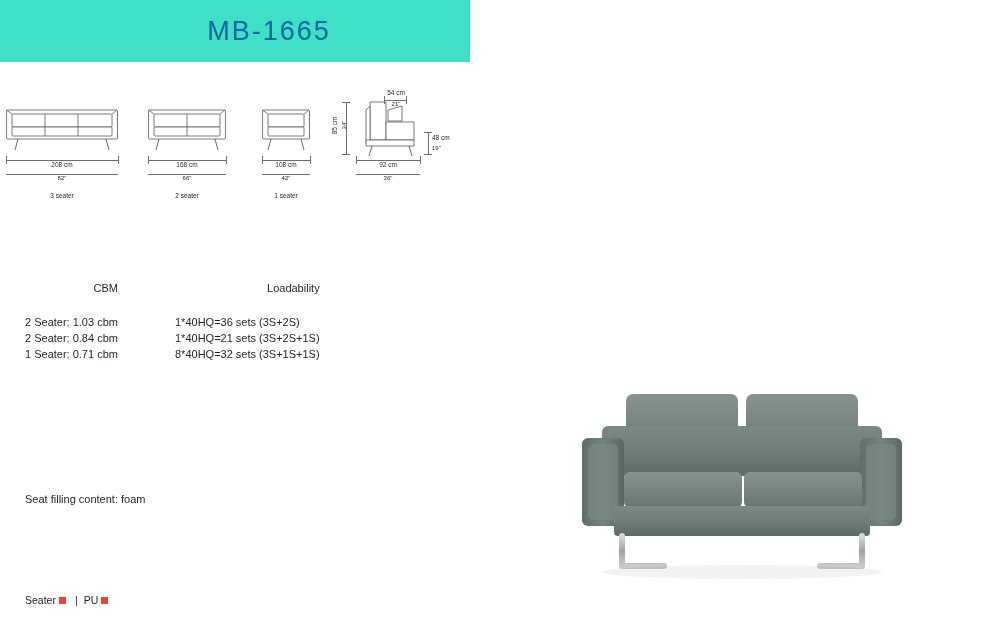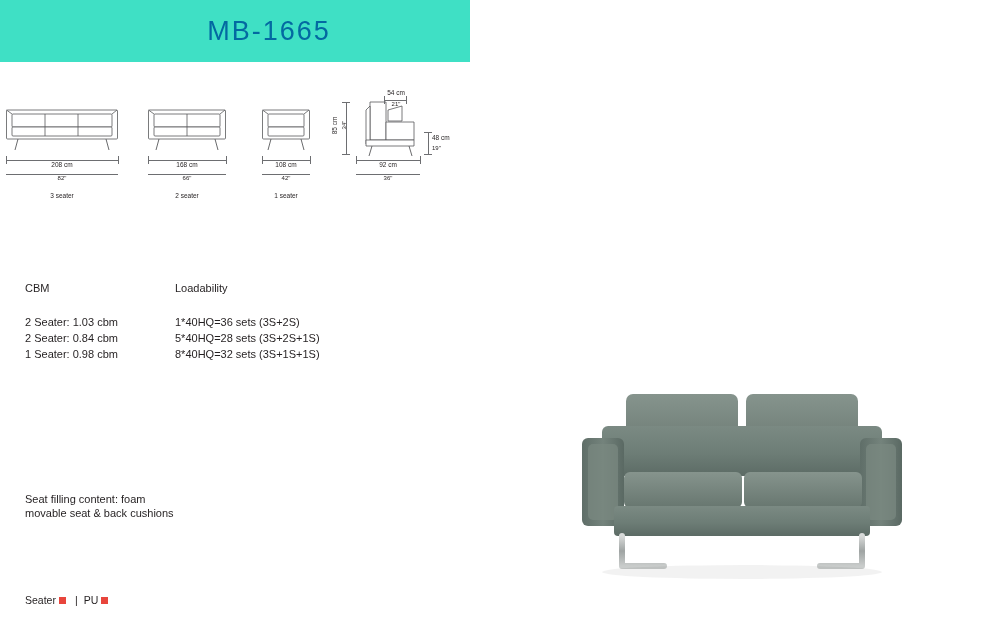--- a/index.html
+++ b/index.html
@@ -104,20 +104,21 @@
   .load-block {
     position: absolute;
     left: 175px;
     top: 280px;
     font-size: 11px;
     line-height: 16px;
   }
   .block-head {
     margin-bottom: 18px;
     font-size: 11px;
+    text-align: right;
   }
   .block-line { white-space: nowrap; }
 
   
   .materials {
     position: absolute;
     left: 25px;
     top: 492px;
     font-size: 11px;
     line-height: 14.3px;
@@ -281,33 +282,32 @@
     <div class="dimline" style="left:4px; top:80px; width:64px;"></div>
     <div class="dim-label dim-in" style="left:4px; top:81px; width:64px;">36"</div>
   </div>
 
 </div>
 
 <div class="cbm-block">
   <div class="block-head">CBM</div>
   <div class="block-line">2 Seater: 1.03 cbm</div>
   <div class="block-line">2 Seater: 0.84 cbm</div>
-  <div class="block-line">1 Seater: 0.98 cbm</div>
+  <div class="block-line">1 Seater: 0.71 cbm</div>
 </div>
 
 <div class="load-block">
   <div class="block-head">Loadability</div>
   <div class="block-line">1*40HQ=36 sets (3S+2S)</div>
-  <div class="block-line">5*40HQ=28 sets (3S+2S+1S)</div>
+  <div class="block-line">1*40HQ=21 sets (3S+2S+1S)</div>
   <div class="block-line">8*40HQ=32 sets (3S+1S+1S)</div>
 </div>
 
 <div class="materials">
   <div>Seat filling content: foam</div>
-  <div>movable seat &amp; back cushions</div>
 </div>
 
 <div class="fabric-row">
   <span>Seater</span>
   <span class="swatch"></span>
   <span class="divider-bar">|</span>
   <span>PU</span>
   <span class="swatch"></span>
 </div>
 

